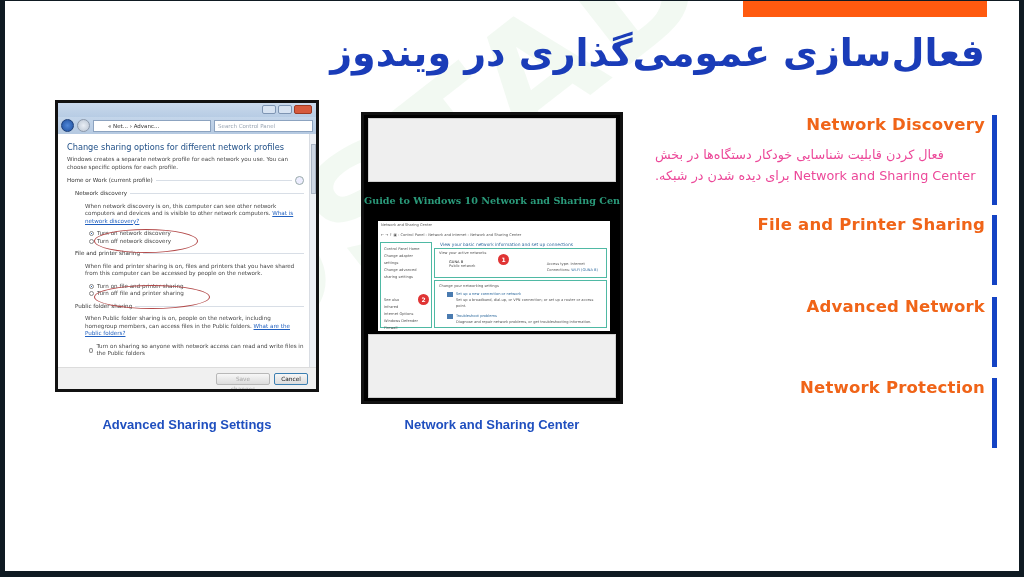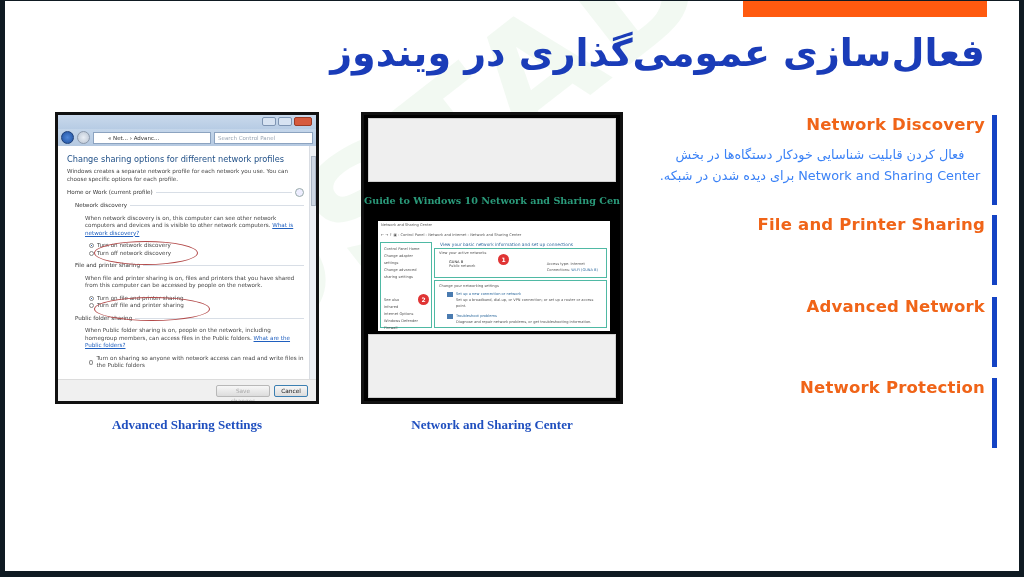--- a/index.html
+++ b/index.html
@@ -23,30 +23,30 @@
   }
   
   .item { position: absolute; right: 34px; width: 330px; direction: rtl; }
   .item .bar { position: absolute; right: -12px; top: 0; width: 5px; background: #1443c4; }
   .item h3 {
     font-family: "DejaVu Sans", sans-serif; font-weight: bold; font-size: 16.5px;
     color: #f06418; text-align: right; direction: ltr; margin-bottom: 10px; letter-spacing: 0.2px;
   }
   .item p {
     font-family: "DejaVu Sans", sans-serif; font-size: 12.8px; line-height: 21px;
-    color: #3b82f6; text-align: center; direction: rtl;
+    color: #ec4899; text-align: left; direction: rtl;
   }
   
   .img-frame { position: absolute; border: 3px solid #111; background: #fff; overflow: hidden; }
   .caption {
-    position: absolute; font-family: Liberation Serif, serif; font-weight: bold;
+    position: absolute; font-family: Liberation Sans, sans-serif; font-weight: bold;
     font-size: 13px; color: #1f4fbf; text-align: center;
   }
   
-  .win7 { left: 50px; top: 111px; width: 264px; height: 292px; background: #14b8a6; }
+  .win7 { left: 50px; top: 99px; width: 264px; height: 292px; background: #14b8a6; }
   .w7-titlebar { height: 14px; background: linear-gradient(#c9d9ec,#b7cce4); position: relative; }
   .w7-ctrls { position: absolute; right: 4px; top: 2px; display: flex; gap: 2px; }
   .w7-ctrl { width: 14px; height: 9px; border: 1px solid #7e95b3; background: #d7e3f2; border-radius: 2px; }
   .w7-ctrl.close { width: 18px; background: #d65a3d; border-color: #9c3b25; }
   .w7-addr { height: 17px; background: linear-gradient(#c4d6ea,#b5c9e1); display: flex; align-items: center; padding: 0 3px; gap: 3px; }
   .w7-nav { width: 13px; height: 13px; border-radius: 50%; background: radial-gradient(#4f87d8,#1f4f9e); border: 1px solid #1d3f78; }
   .w7-nav.fwd { background: radial-gradient(#e9eef5,#b9c4d2); border-color: #8c99ab; }
   .w7-path { flex: 0 0 118px; height: 12px; background: #fff; border: 1px solid #8ca3c0; font-size: 5.5px; color: #333; padding-left: 14px; line-height: 10px; white-space: nowrap; overflow: hidden; }
   .w7-search { flex: 1; height: 12px; background: #fff; border: 1px solid #8ca3c0; font-size: 5.5px; color: #9aa6b4; padding-left: 3px; line-height: 10px; white-space: nowrap; }
   .w7-body { position: absolute; left: 0; top: 31px; right: 0; bottom: 0; background: #fff; padding: 6px 12px 0 9px; font-size: 5.6px; color: #444; line-height: 7.5px; }

